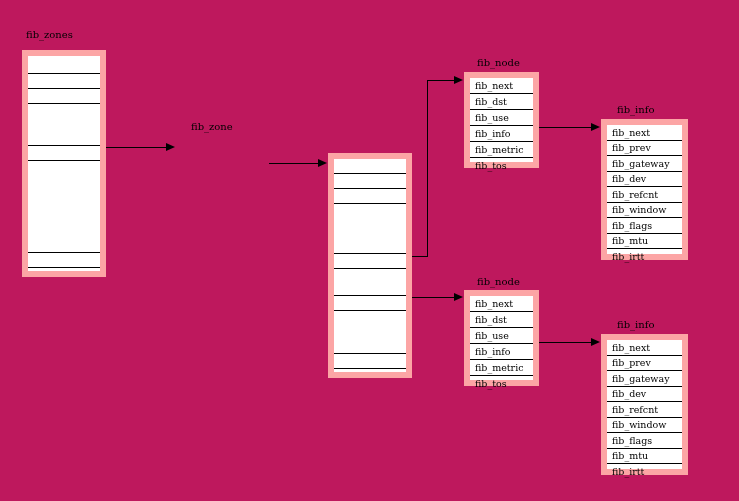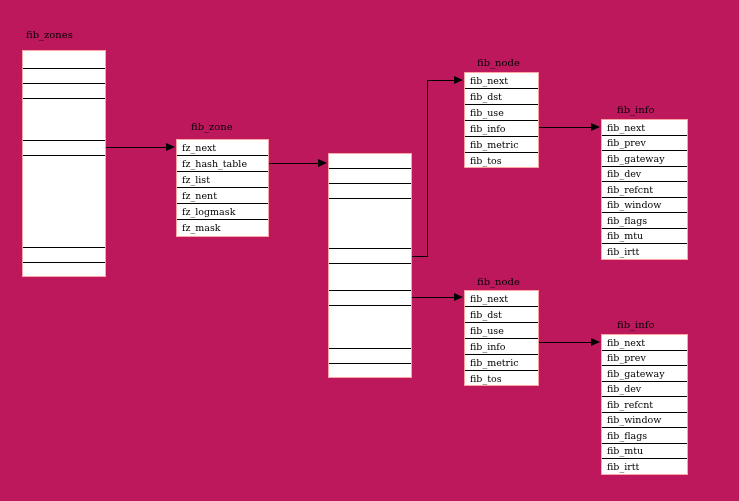--- a/index.html
+++ b/index.html
@@ -11,21 +11,21 @@
     position: relative;
     width: 739px;
     height: 501px;
     background: #be185d;
     font-family: "DejaVu Serif", serif;
     overflow: hidden;
   }
   .struct {
     position: absolute;
     box-sizing: border-box;
-    border: 1px solid #fca5a5;
+    border: 6px solid #fca5a5;
     background: #ffffff;
   }
   .struct .row {
     box-sizing: border-box;
     border-bottom: 1px solid #000000;
     font-size: 9.5px;
     line-height: 1;
     color: #000000;
     display: flex;
     align-items: center;
@@ -69,28 +69,20 @@
     <div class="row" style="height:15px;"></div>
     <div class="row" style="height:15px;"></div>
     <div class="row" style="height:42px;"></div>
     <div class="row" style="height:15px;"></div>
     <div class="row" style="height:92px;"></div>
     <div class="row" style="height:15px;"></div>
     <div class="row" style="height:15px;"></div>
   </div>
 
   <div class="caption" style="left:191px; top:122px;">fib_zone</div>
-  <div class="struct" style="left:176px; top:139px; width:93px; height:98px;">
-    <div class="row" style="height:16px;">fz_next</div>
-    <div class="row" style="height:16px;">fz_hash_table</div>
-    <div class="row" style="height:16px;">fz_list</div>
-    <div class="row" style="height:16px;">fz_nent</div>
-    <div class="row" style="height:16px;">fz_logmask</div>
-    <div class="row" style="height:16px;">fz_mask</div>
-  </div>
 
   <div class="struct" style="left:328px; top:153px; width:84px; height:225px;">
     <div class="row" style="height:15px;"></div>
     <div class="row" style="height:15px;"></div>
     <div class="row" style="height:15px;"></div>
     <div class="row" style="height:50px;"></div>
     <div class="row" style="height:15px;"></div>
     <div class="row" style="height:27px;"></div>
     <div class="row" style="height:15px;"></div>
     <div class="row" style="height:43px;"></div>

